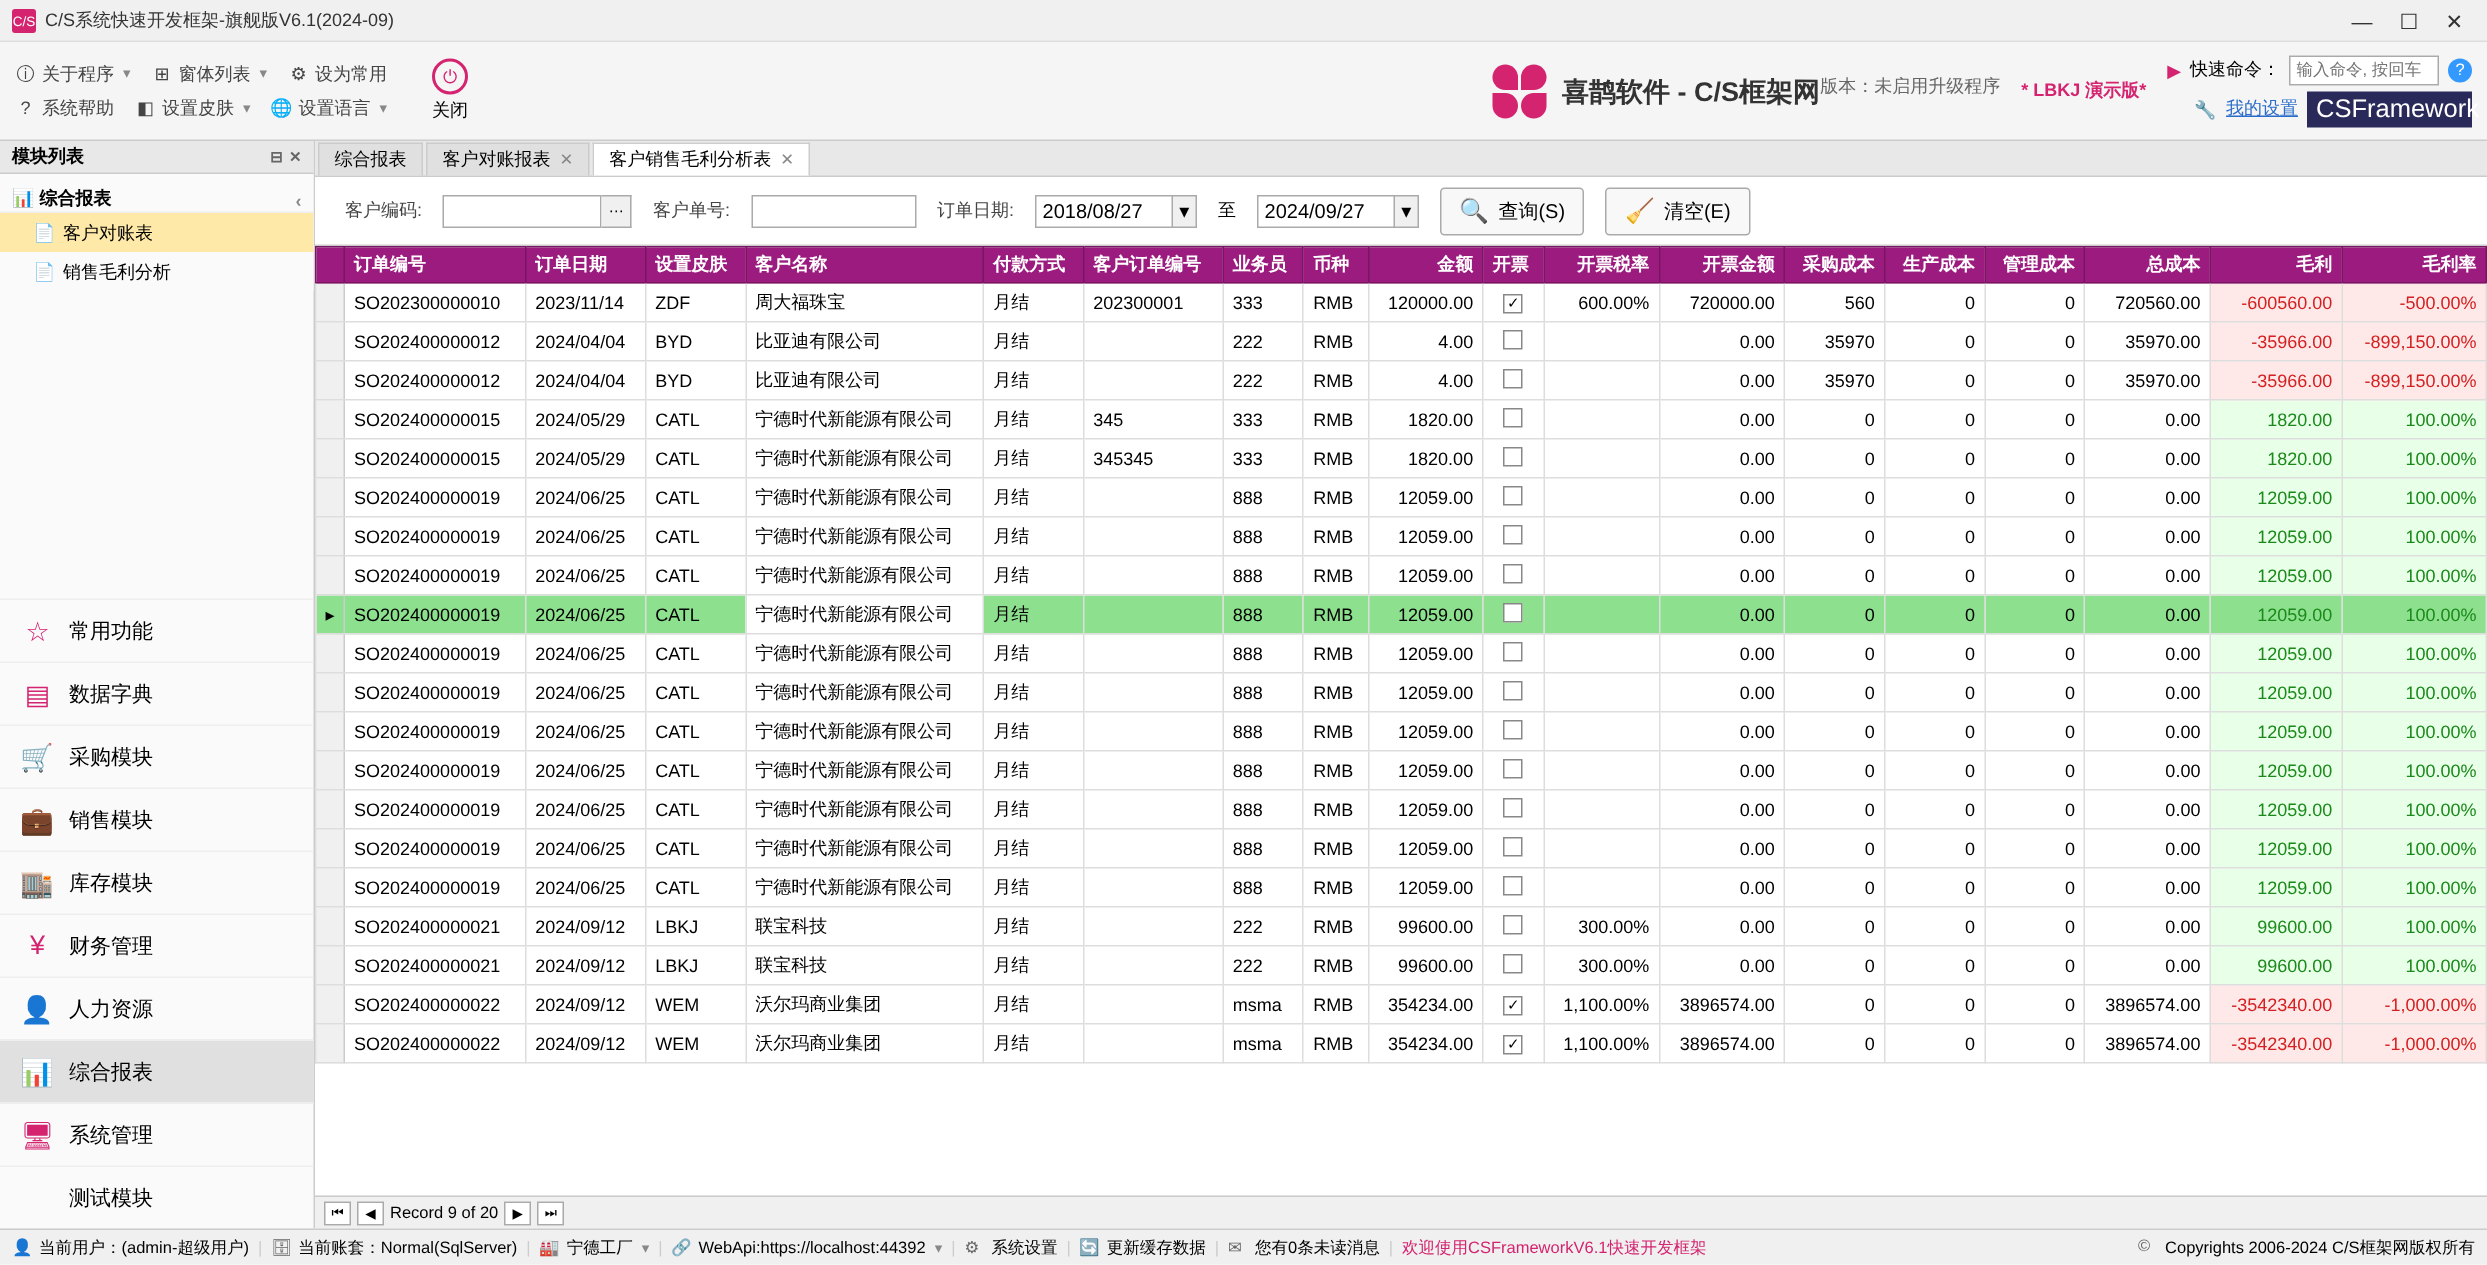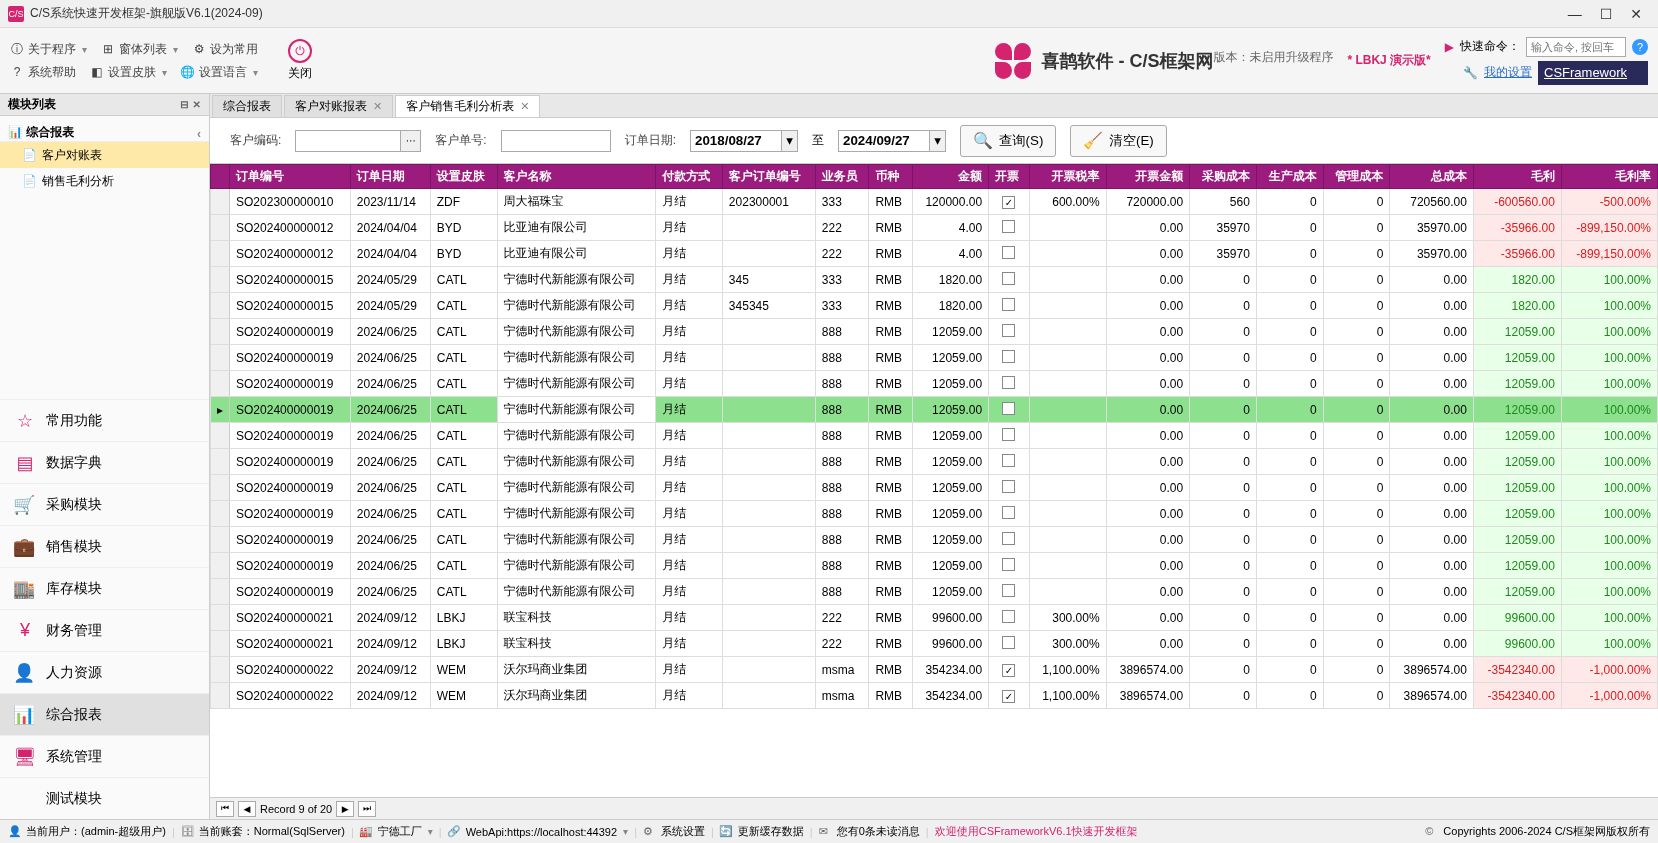--- a/index.html
+++ b/index.html
@@ -26,21 +26,21 @@
 .brand-logo span:nth-child(4){border-radius:50% 0 50% 50%;}
 .brand-text { display: flex; flex-direction: row; }
 .brand-title { font-size: 18px; font-weight: bold; color: #333; }
 .brand-sub { font-size: 12px; color: #666; }
 .demo-tag { color: #d4236f; font-weight: bold; }
 .quick-cmd { display: flex; flex-direction: column; gap: 4px; align-items: flex-end; }
 .quick-row { display: flex; align-items: center; gap: 6px; }
 .quick-row input { width: 100px; height: 20px; border: 1px solid #aaa; padding: 0 4px; font-size:11px;}
 .help-icon{width:16px;height:16px;background:#3399ff;color:#fff;border-radius:50%;display:flex;align-items:center;justify-content:center;font-size:11px;}
 .my-settings{color:#2a6dc9;text-decoration:underline;}
-.cs-badge{width:110px;height:24px;background:#2a2a5a;color:#fff;display:flex;align-items:center;padding:0 6px;font-size:13px;text-decoration:underline;}
+.cs-badge{width:110px;height:24px;background:#2a2a5a;color:#fff;display:flex;align-items:center;padding:0 6px;font-size:17px;}
 .body-area { flex: 1; display: flex; overflow: hidden; }
 .sidebar { width: 210px; background: #fafafa; border-right: 1px solid #ccc; display: flex; flex-direction: column; }
 .sidebar-header { height: 22px; background: #e8e8e8; display: flex; align-items: center; padding: 0 8px; font-weight: bold; border-bottom: 1px solid #ccc; justify-content:space-between;}
 .sidebar-header .pins{display:flex;gap:4px;font-size:10px;color:#666;}
 .tree-section { background: #fafafa; }
 .tree-title { height: 26px; display: flex; align-items: flex-end; padding: 0 8px; gap: 6px; font-weight: bold; border-bottom: 1px solid #eee; justify-content:space-between;}
 .tree-title .chev{color:#888;}
 .tree-item { height: 26px; display: flex; align-items: center; padding: 0 8px 0 22px; gap: 6px; cursor: pointer; }
 .tree-item.active{background:#ffe9a8;}
 .tree-item .ticon{width:14px;height:14px;}
@@ -48,21 +48,21 @@
 .module-item { height: 42px; display: flex; align-items: center; padding: 0 14px; gap: 10px; cursor: pointer; border-top:1px solid #eee;font-size:14px;}
 .module-item.active{background:#e0e0e0;}
 .module-item .micon{width:22px;height:22px;color:#d4236f;font-size:18px;display:flex;align-items:center;justify-content:center;}
 .content { flex: 1; display: flex; flex-direction: column; background: #fff; overflow: hidden; }
 .tabs { height: 24px; background: #e8e8e8; display: flex; align-items: flex-end; border-bottom: 1px solid #ccc; padding-left:2px;}
 .tab { height: 22px; padding: 0 10px; display: flex; align-items: center; gap: 6px; background: #e0e0e0; border: 1px solid #ccc; border-bottom: none; margin-right: 2px; cursor: pointer; }
 .tab.active { background: #fff; }
 .tab .close{color:#888;font-size:11px;}
 .filter-bar { height: 46px; display: flex; align-items: center; padding: 0 20px; gap: 14px; border-bottom: 1px solid #ccc; }
 .filter-bar label{color:#444;}
-.filter-bar input{height:22px;border:1px solid #aaa;padding:0 4px;font-weight:bold;}
+.filter-bar input{height:22px;border:1px solid #aaa;padding:0 4px;}
 .filter-bar .lookup{width:106px;}
 .filter-bar .lookup-btn{width:20px;height:22px;border:1px solid #aaa;border-left:none;background:#f0f0f0;cursor:pointer;font-size:10px;}
 .filter-bar .txt{width:110px;}
 .filter-bar .date{width:92px;}
 .filter-bar .date-dd{width:16px;height:22px;border:1px solid #aaa;border-left:none;background:#f0f0f0;cursor:pointer;}
 .btn { height: 32px; padding: 0 12px; border: 1px solid #aaa; background: #f8f8f8; display: flex; align-items: center; gap: 6px; cursor: pointer; border-radius:3px;}
 .btn .bicon{font-size:16px;}
 .grid-wrap { flex: 1; overflow: auto; }
 table { border-collapse: collapse; width: 100%; }
 th { background: #9b1b7e; color: #fff; font-weight: bold; height: 24px; padding: 0 6px; border: 1px solid #7a1563; text-align: left; white-space: nowrap; font-size:12px;}

